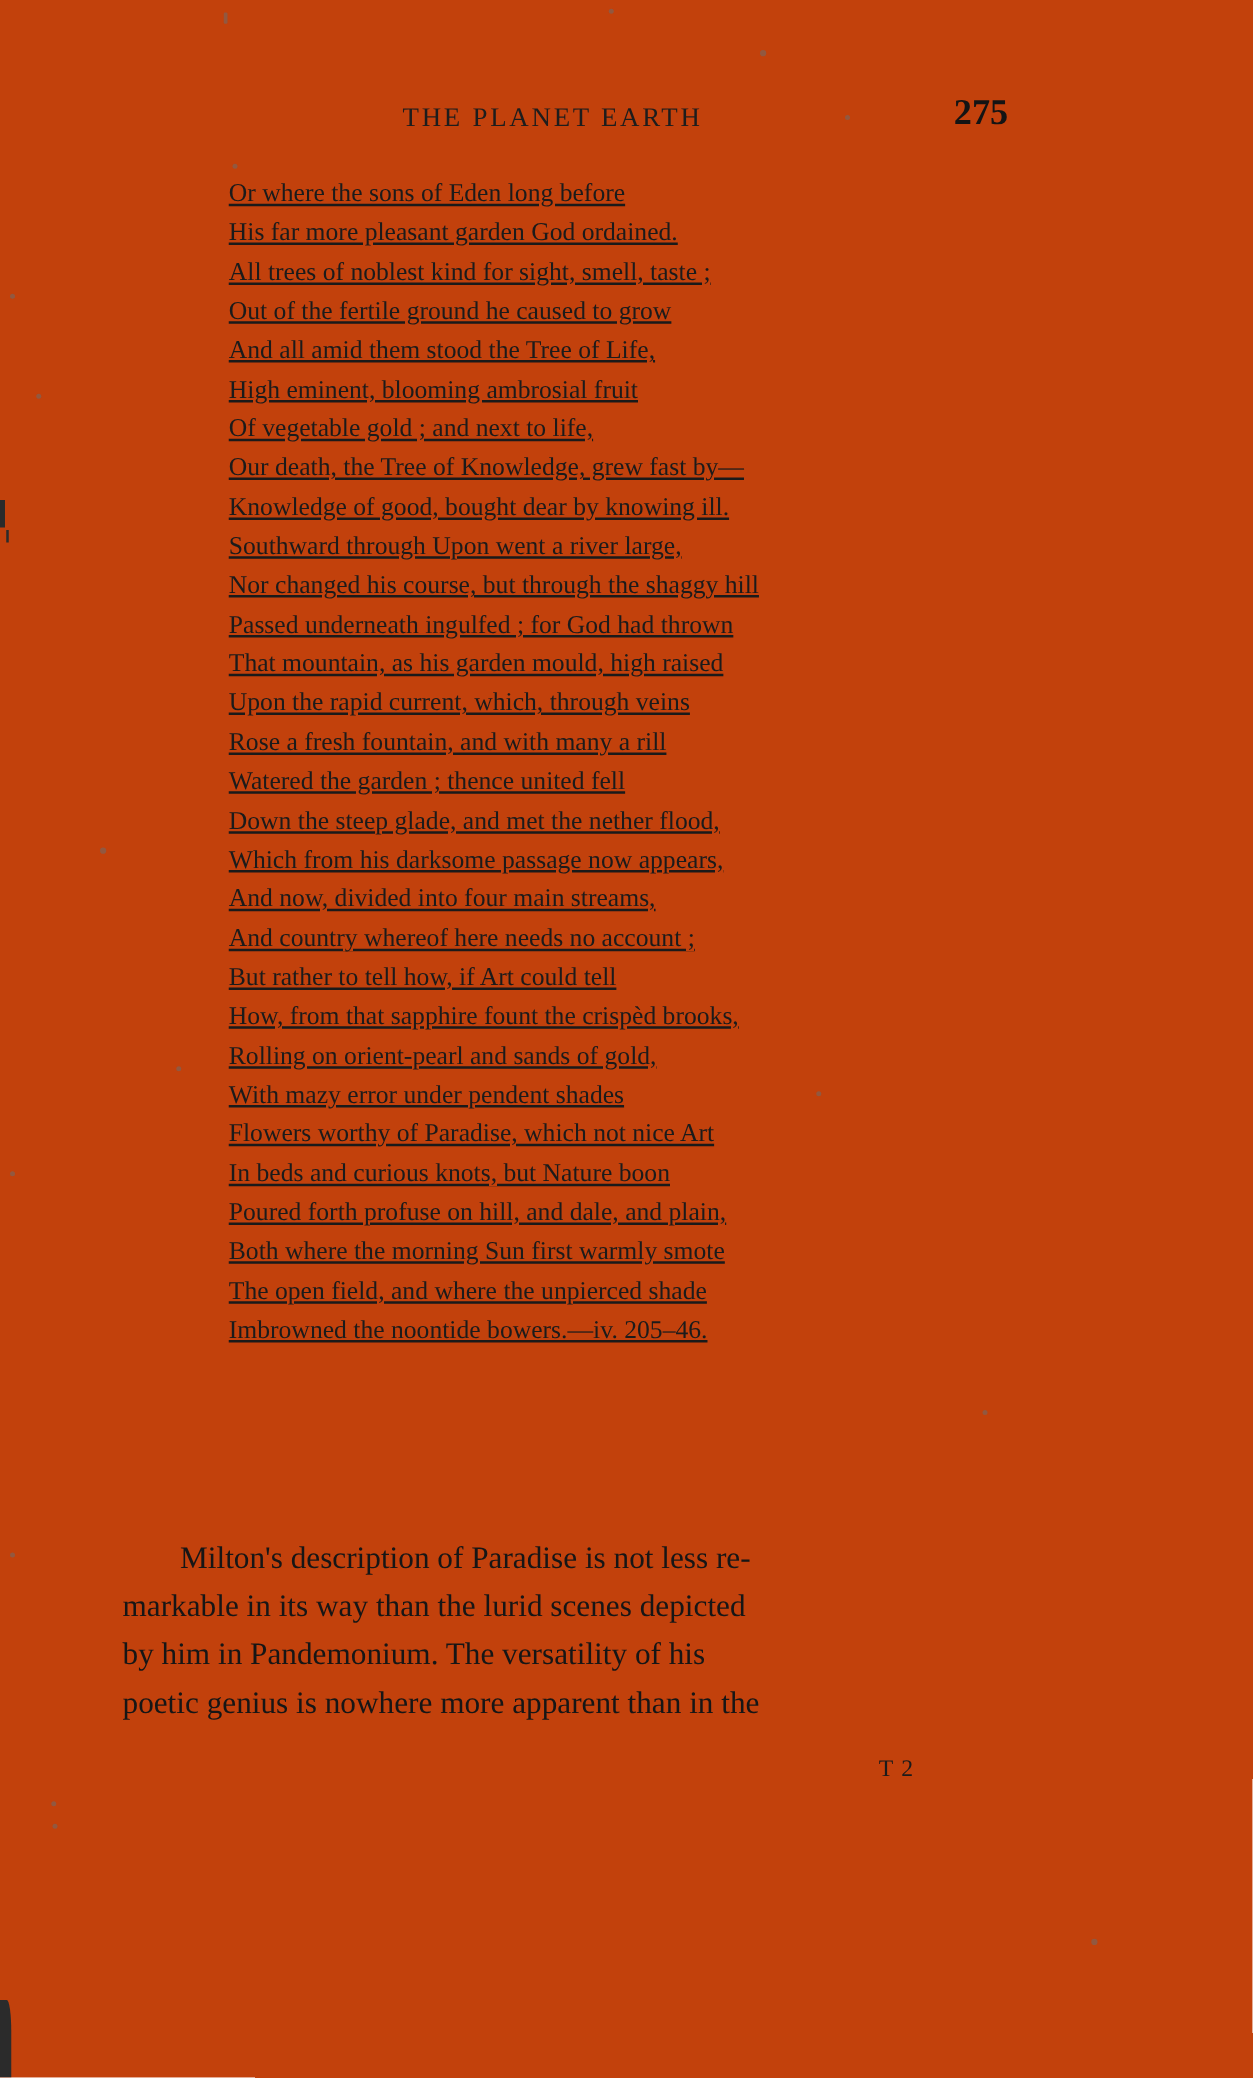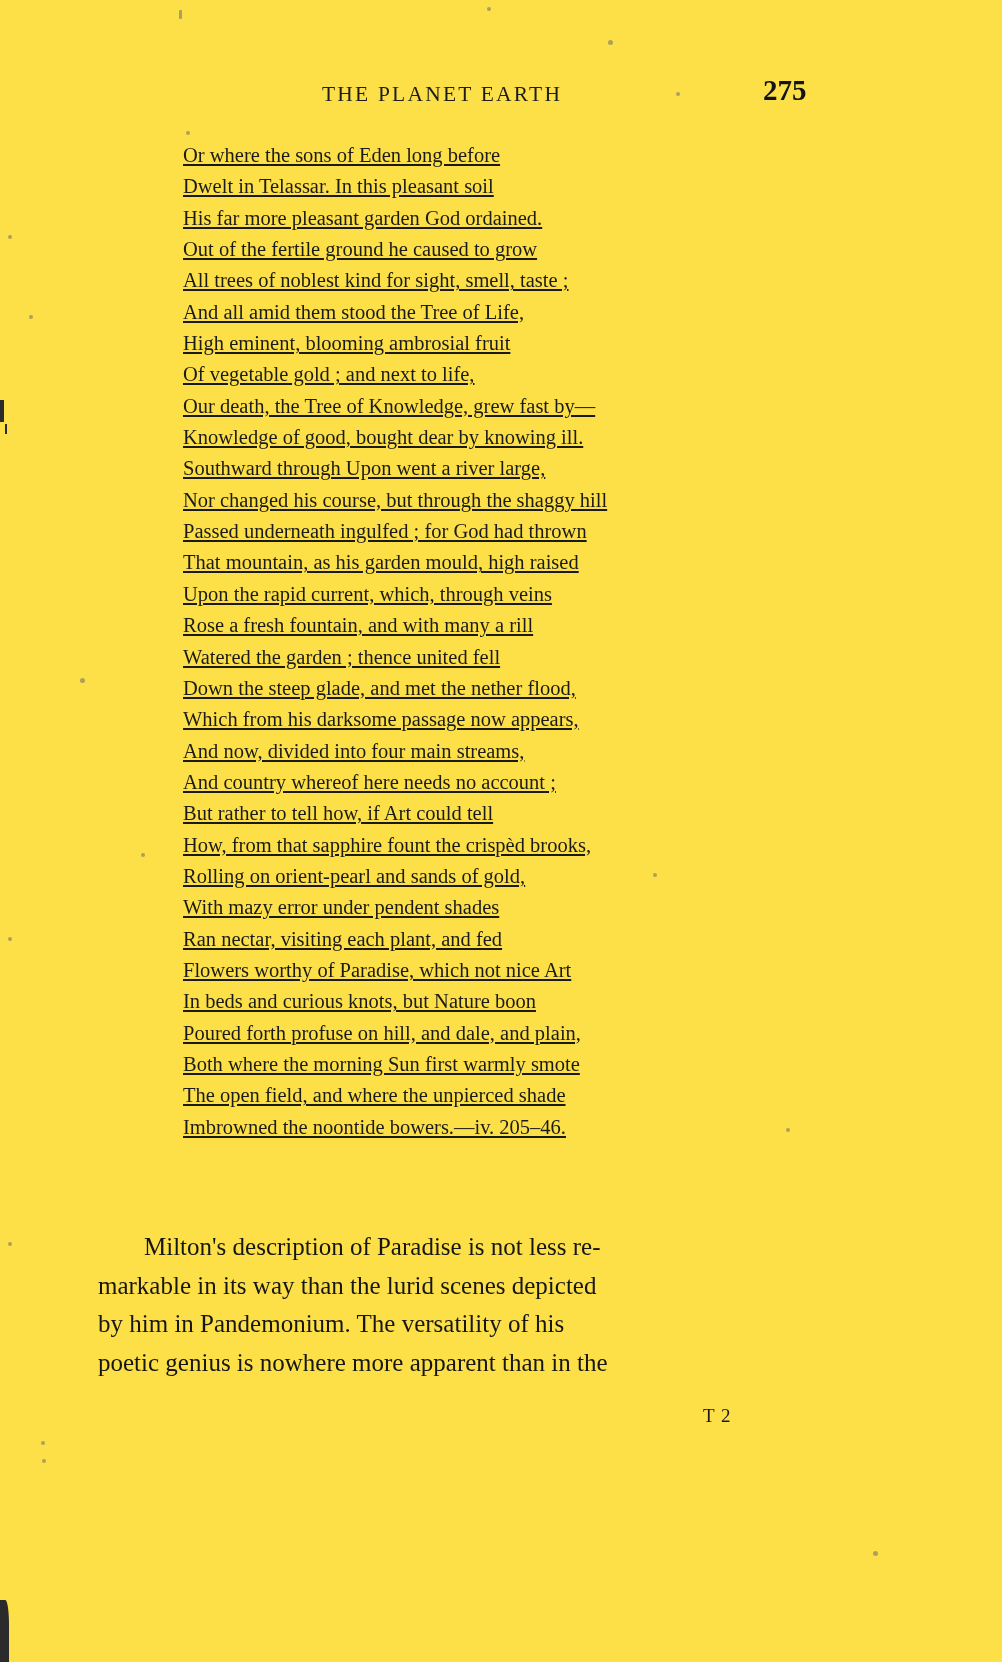--- a/index.html
+++ b/index.html
@@ -12,21 +12,21 @@
     height: 1662px;
     position: relative;
     font-family: "Liberation Serif", serif;
     color: #1a1a1a;
     overflow: hidden;
   }
 
   .page {
     position: absolute;
     inset: 0;
-    background: #fde047;
+    background: #c2410c;
   }
 
   
   .speck {
     position: absolute;
     background: #6b6b6b;
     border-radius: 50%;
     opacity: .55;
   }
   .edge-mark {
@@ -126,45 +126,43 @@
   <div class="edge-mark" style="left:5px;top:424px;width:2px;height:10px;"></div>
   <div class="edge-mark" style="left:0px;top:1600px;width:9px;height:62px;border-radius:0 40% 0 0;"></div>
 
   <div class="running-head">
     <div class="title">THE PLANET EARTH</div>
     <div class="folio">275</div>
   </div>
 
   <div class="verse">
     <div class="line">Or where the sons of Eden long before</div>
-    <div class="line">Dwelt in Telassar.   In this pleasant soil</div>
     <div class="line">His far more pleasant garden God ordained.</div>
+    <div class="line">All trees of noblest kind for sight, smell, taste ;</div>
     <div class="line">Out of the fertile ground he caused to grow</div>
-    <div class="line">All trees of noblest kind for sight, smell, taste ;</div>
     <div class="line">And all amid them stood the Tree of Life,</div>
     <div class="line">High eminent, blooming ambrosial fruit</div>
     <div class="line">Of vegetable gold ; and next to life,</div>
     <div class="line">Our death, the Tree of Knowledge, grew fast by—</div>
     <div class="line">Knowledge of good, bought dear by knowing ill.</div>
     <div class="line">Southward through Upon went a river large,</div>
     <div class="line">Nor changed his course, but through the shaggy hill</div>
     <div class="line">Passed underneath ingulfed ;  for God had thrown</div>
     <div class="line">That mountain, as his garden mould, high raised</div>
     <div class="line">Upon the rapid current, which, through veins</div>
     <div class="line">Rose a fresh fountain, and with many a rill</div>
     <div class="line">Watered the garden ;  thence united fell</div>
     <div class="line">Down the steep glade, and met the nether flood,</div>
     <div class="line">Which from his darksome passage now appears,</div>
     <div class="line">And now, divided into four main streams,</div>
     <div class="line">And country whereof here needs no account ;</div>
     <div class="line">But rather to tell how, if Art could tell</div>
     <div class="line">How, from that sapphire fount the crispèd brooks,</div>
     <div class="line">Rolling on orient-pearl and sands of gold,</div>
     <div class="line">With mazy error under pendent shades</div>
-    <div class="line">Ran nectar, visiting each plant, and fed</div>
     <div class="line">Flowers worthy of Paradise, which not nice Art</div>
     <div class="line">In beds and curious knots, but Nature boon</div>
     <div class="line">Poured forth profuse on hill, and dale, and plain,</div>
     <div class="line">Both where the morning Sun first warmly smote</div>
     <div class="line">The open field, and where the unpierced shade</div>
     <div class="line">Imbrowned the noontide bowers.—iv. 205–46.</div>
   </div>
 
   <div class="prose">
     <p>

